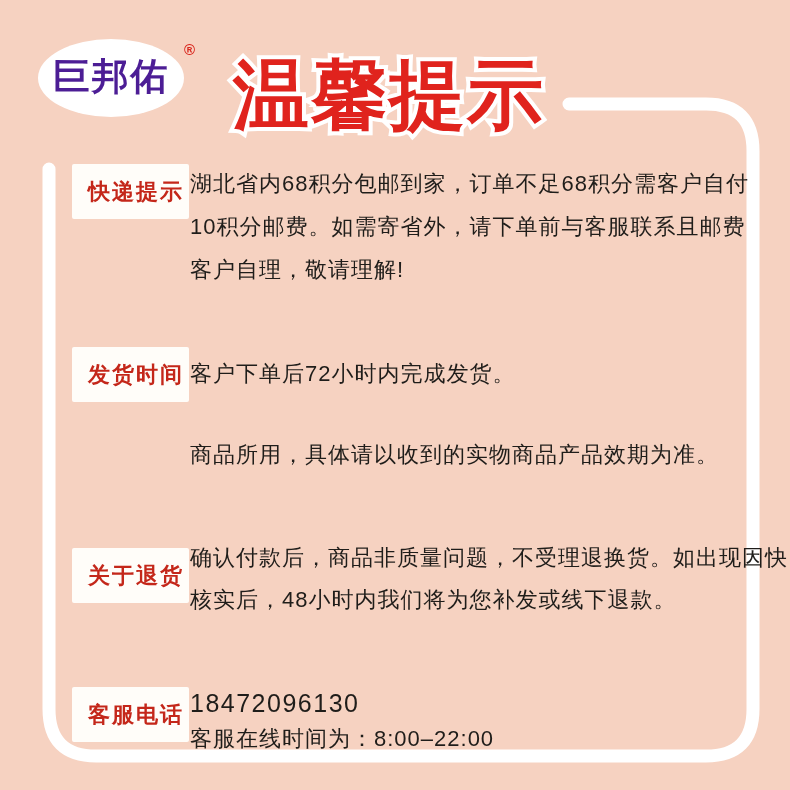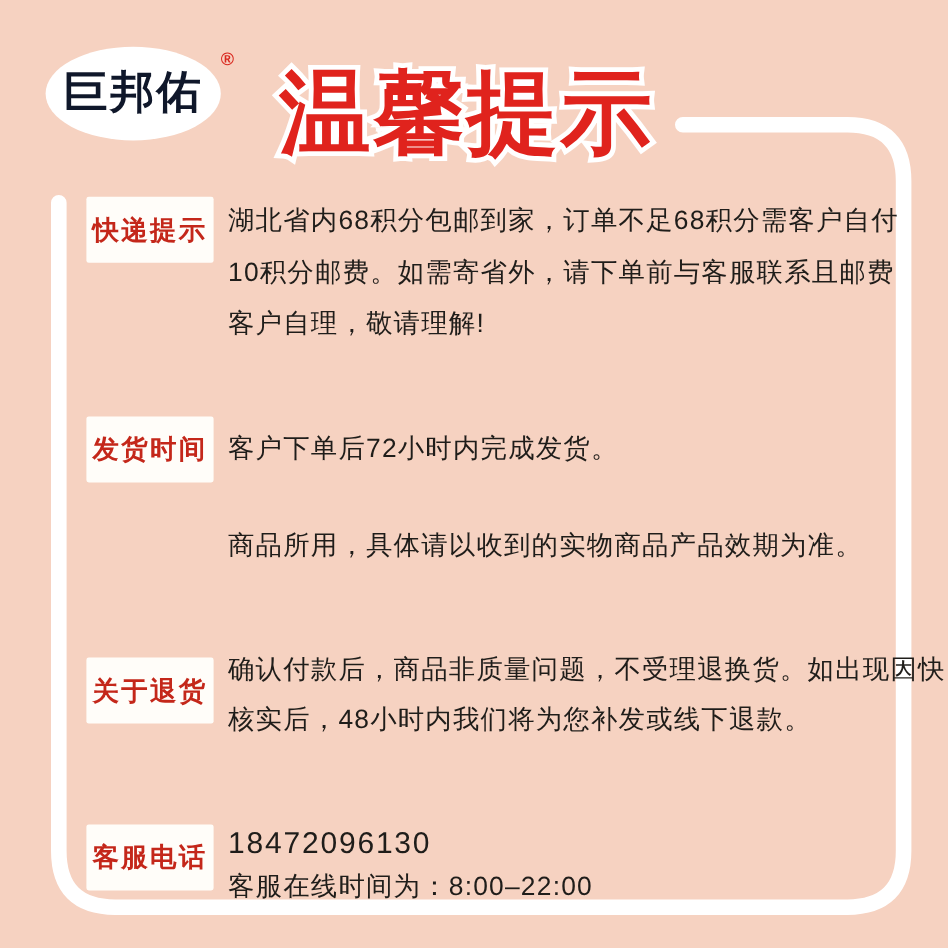--- a/index.html
+++ b/index.html
@@ -26,21 +26,21 @@
     position: absolute;
     left: 38px; top: 39px;
     width: 146px; height: 78px;
     background: #ffffff;
     border-radius: 50%;
     display: flex;
     align-items: center;
     justify-content: center;
   }
   .logo-text {
-    color: #0f172a;
+    color: #4c1d95;
     font-size: 37px;
     font-weight: bold;
     letter-spacing: 2px;
     transform: translateY(-1px);
   }
   .reg-mark {
     position: absolute;
     left: 184px; top: 41px;
     color: #d9271e;
     font-size: 15px;
@@ -79,20 +79,21 @@
     height: 55px;
     background: #fffdf9;
     display: flex;
     align-items: center;
     justify-content: center;
     color: #c4271a;
     font-size: 22px;
     font-weight: bold;
     letter-spacing: 2px;
     border-radius: 2px;
+    padding-left: 11px;
   }
 
   
   .sec-text {
     position: absolute;
     left: 190px;
     width: 570px;
     color: #1f1d1a;
     font-size: 22px;
     font-weight: normal;

